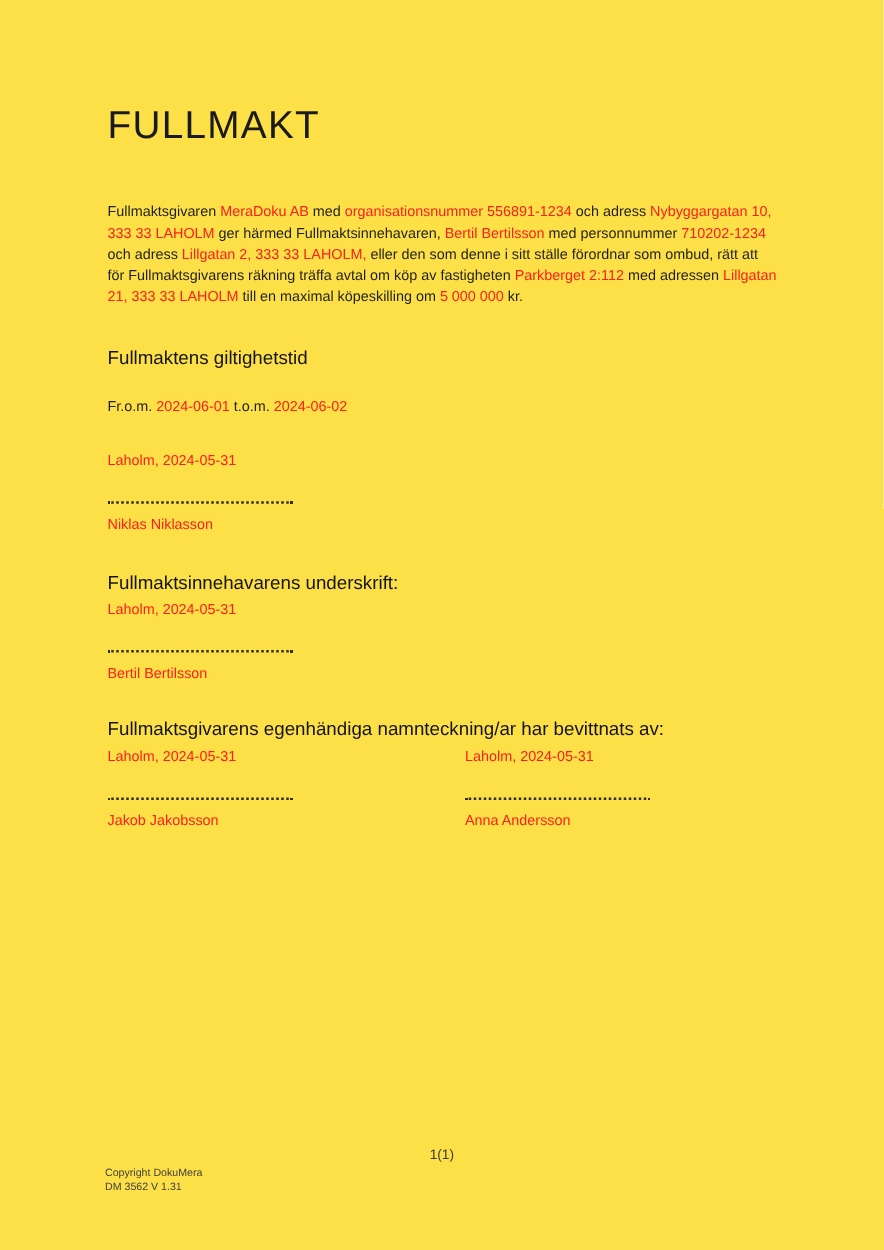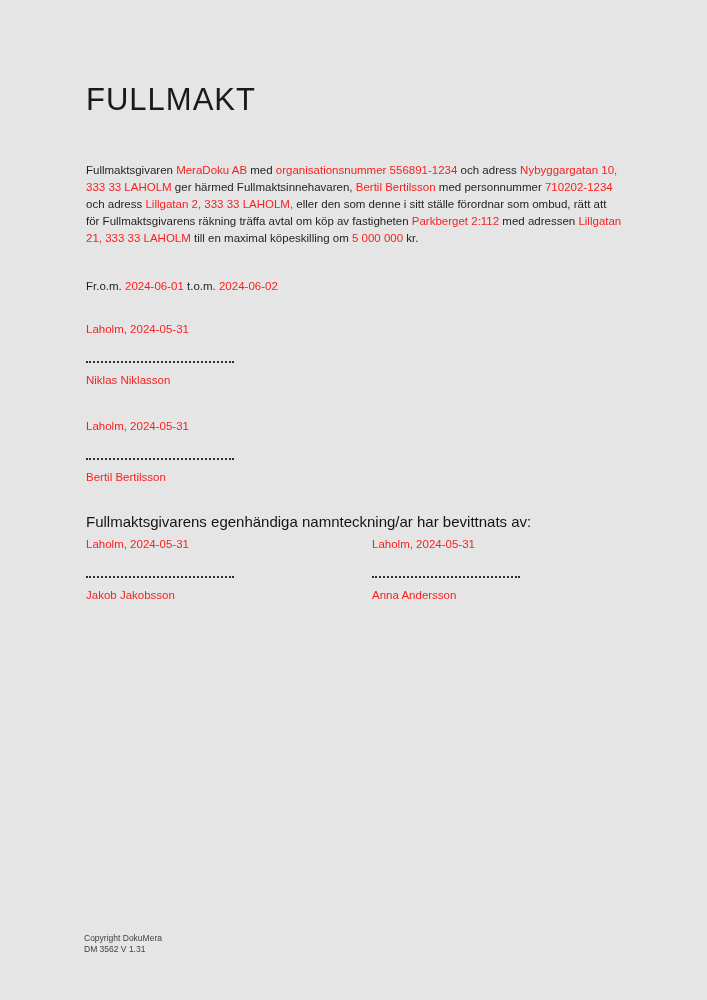--- a/index.html
+++ b/index.html
@@ -4,21 +4,21 @@
 <style>
   html, body {
     margin: 0;
     padding: 0;
     background: #ffffff;
   }
   .page {
     position: relative;
     width: 707px;
     height: 1000px;
-    background: #e5e5e5;
+    background: #fde047;
     font-family: "Liberation Sans", sans-serif;
     color: #1f1f1f;
     overflow: hidden;
     box-sizing: border-box;
   }
   .content {
     position: absolute;
     left: 86px;
     top: 0;
     width: 536px;
@@ -109,30 +109,32 @@
 <body>
 
 <div class="page">
   <div class="content">
 
     <div class="doc-title">FULLMAKT</div>
 
     <div class="body-paragraph"><span>Fullmaktsgivaren </span><span class="red">MeraDoku AB</span><span> med </span><span class="red">organisationsnummer 556891-1234</span><span> och adress </span><span class="red">Nybyggargatan 10, 333 33 LAHOLM</span><span> ger härmed Fullmaktsinnehavaren, </span><span class="red">Bertil Bertilsson</span><span> med personnummer </span><span class="red">710202-1234</span><span> och adress </span><span class="red">Lillgatan 2, 333 33 LAHOLM,</span><span> eller den som denne i sitt ställe förordnar som ombud, rätt att för Fullmaktsgivarens räkning träffa avtal om köp av fastigheten </span><span class="red">Parkberget 2:112</span><span> med adressen </span><span class="red">Lillgatan 21, 333 33 LAHOLM</span><span> till en maximal köpeskilling om </span><span class="red">5 000 000</span><span> kr.</span></div>
 
     <div class="sec-validity">
+      <div class="section-heading">Fullmaktens giltighetstid</div>
       <div class="validity-line"><span>Fr.o.m. </span><span class="red">2024-06-01</span><span> t.o.m. </span><span class="red">2024-06-02</span></div>
     </div>
 
     <div class="sec-principal">
       <div class="place-date">Laholm, 2024-05-31</div>
       <div class="dotted-line"></div>
       <div class="signatory-name">Niklas Niklasson</div>
     </div>
 
     <div class="sec-agent">
+      <div class="section-heading">Fullmaktsinnehavarens underskrift:</div>
       <div class="place-date">Laholm, 2024-05-31</div>
       <div class="dotted-line"></div>
       <div class="signatory-name">Bertil Bertilsson</div>
     </div>
 
     <div class="sec-witnesses">
       <div class="section-heading">Fullmaktsgivarens egenhändiga namnteckning/ar har bevittnats av:</div>
       <div class="witness-row">
         <div class="witness-col-left">
           <div class="place-date">Laholm, 2024-05-31</div>
@@ -142,17 +144,18 @@
         <div class="witness-col-right">
           <div class="place-date">Laholm, 2024-05-31</div>
           <div class="dotted-line"></div>
           <div class="signatory-name">Anna Andersson</div>
         </div>
       </div>
     </div>
 
   </div>
 
+  <div class="footer-pagenum">1(1)</div>
   <div class="footer-copyright">
     <div>Copyright DokuMera</div>
     <div>DM 3562 V 1.31</div>
   </div>
 </div>
 
 </body></html>

